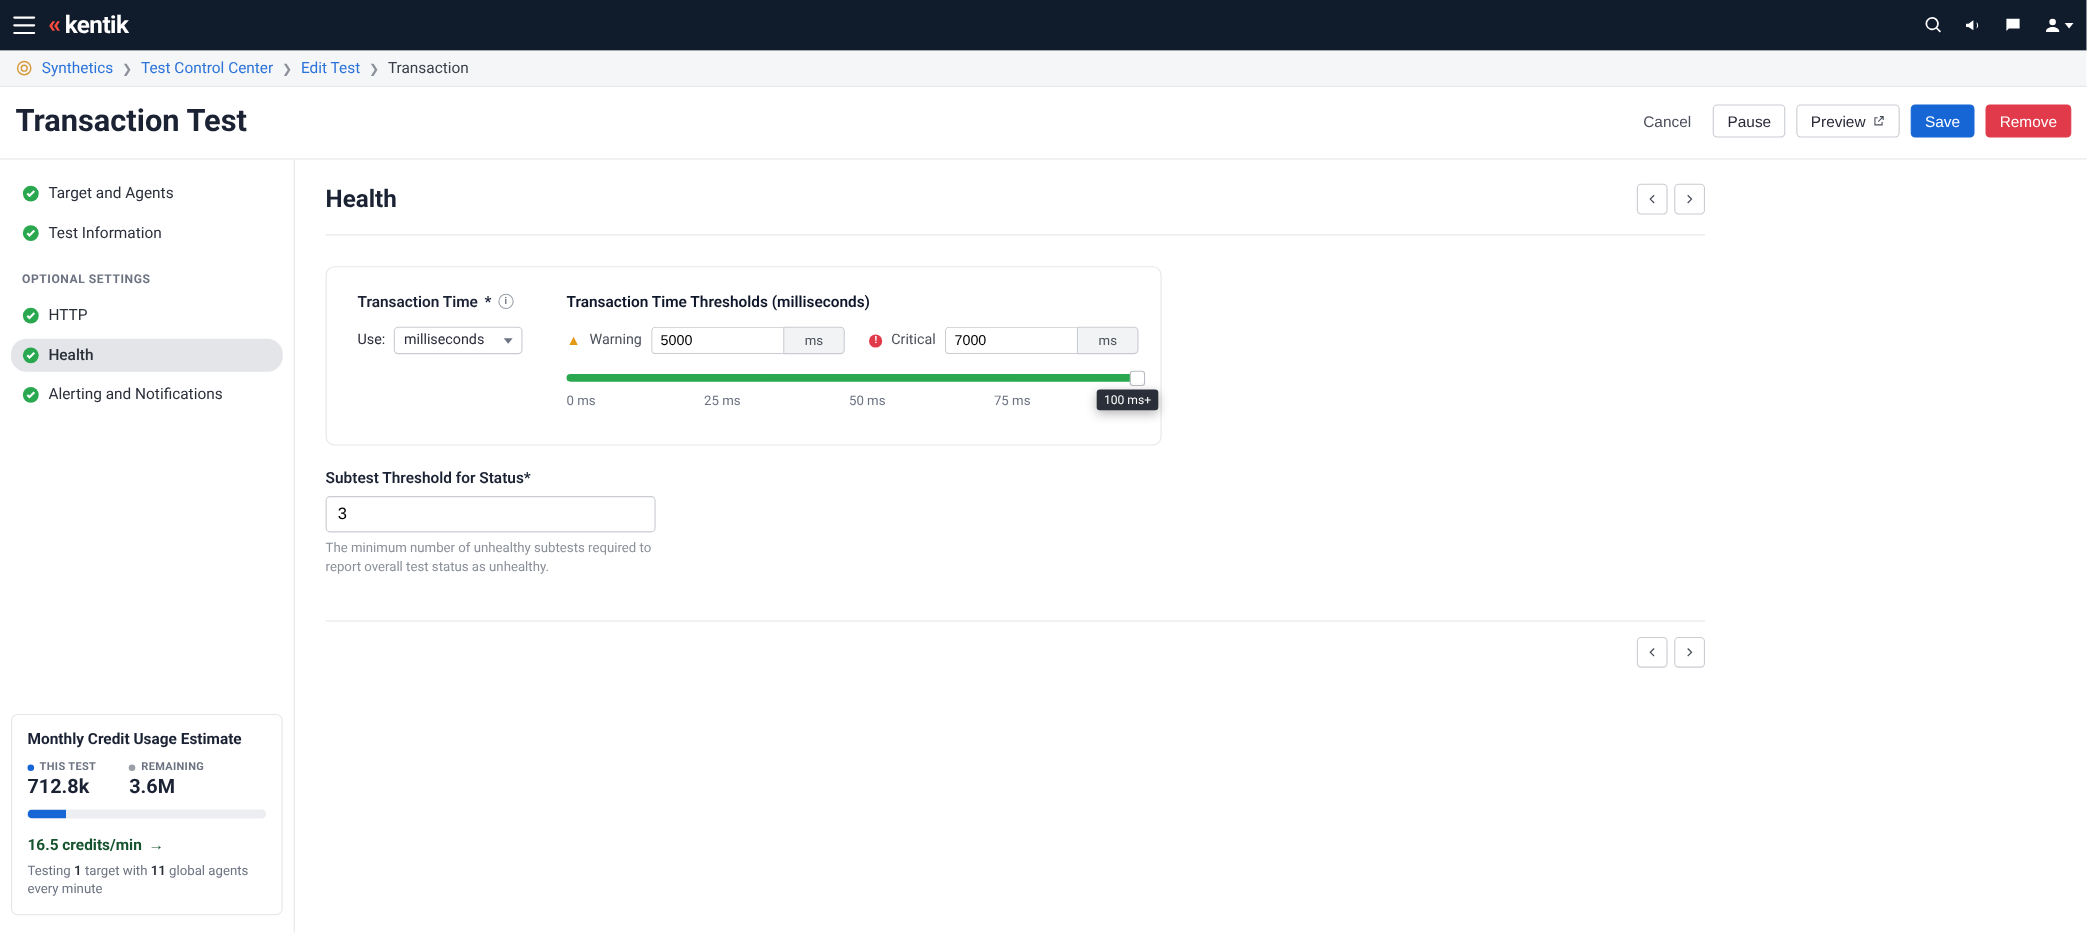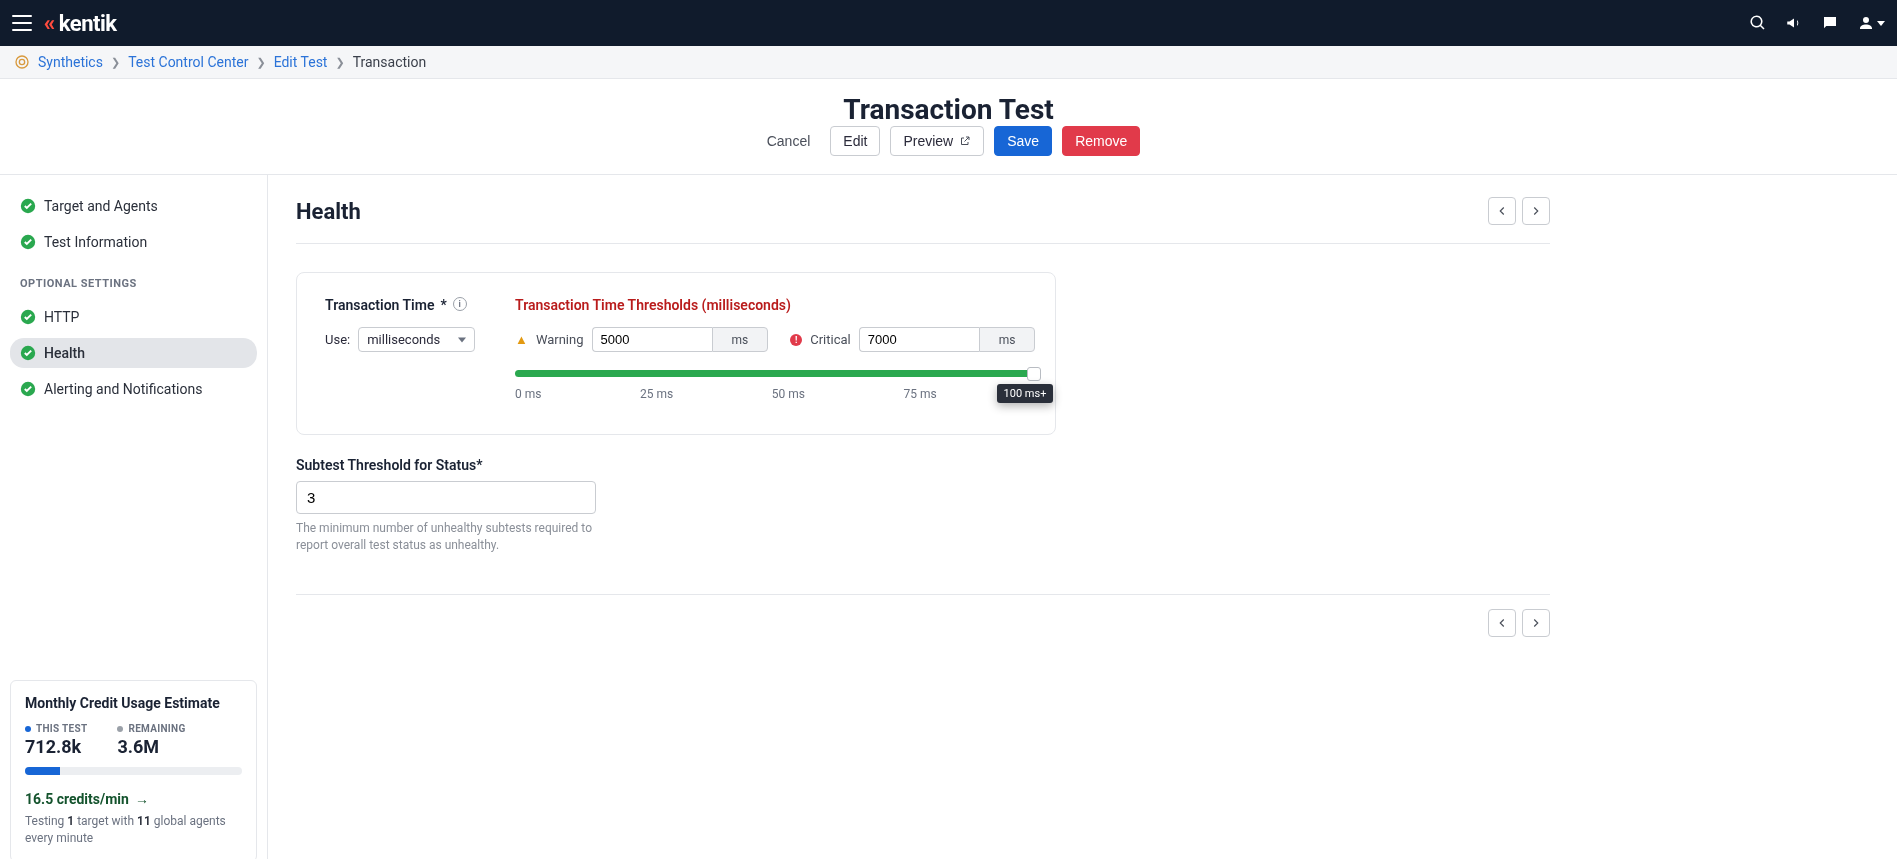--- a/index.html
+++ b/index.html
@@ -44,21 +44,20 @@
   .breadcrumb-bar .sep { color:#8a8f98; font-size:11px; }
   .breadcrumb-bar .current { color:#3a3f4a;}
 
   
   .page-header {
     display:flex;
     align-items:center;
     justify-content:space-between;
     padding: 14px 14px 18px 14px;
     border-bottom:1px solid #e5e7eb;
-    flex-direction:column;
   }
   .page-title { font-size:28px; font-weight:700; color:#1a2233;}
   .header-actions { display:flex; align-items:center; gap:10px;}
   .btn { display:inline-flex; align-items:center; gap:6px; padding:6px 12px; border-radius:4px; border:1px solid #c9ccd1; background:#fff; cursor:pointer; font-size:14px; color:#2a2a3a;}
   .btn-link { border:none; background:none; color:#4a4f5a; padding:6px 10px;}
   .btn-primary { background:#1766d6; border-color:#1766d6; color:#fff;}
   .btn-danger { background:#e13a4a; border-color:#e13a4a; color:#fff;}
   .ext-icon { width:12px;height:12px;}
 
   
@@ -126,21 +125,21 @@
     max-width: 760px;
   }
   .panel-col-left { width:150px; flex-shrink:0;}
   .panel-col-right { flex:1;}
   .fld-label { font-size:14px; font-weight:600; color:#1a2233; display:flex; align-items:flex-start; gap:6px; margin-bottom:14px;}
   .req { color:#1a2233;}
   .info-icon { width:14px;height:14px; border:1px solid #9aa0a8; border-radius:50%; display:inline-flex;align-items:center;justify-content:center; font-size:9px; color:#6b7280;}
   .use-row { display:flex; align-items:center; gap:8px; font-size:13px;}
   .select { border:1px solid #c9ccd1; border-radius:4px; padding:4px 34px 4px 8px; font-size:13px; background:#fff; position:relative; cursor:pointer; min-width:100px;}
   .select::after{ content:""; position:absolute; right:8px; top:50%; transform:translateY(-50%); width:0;height:0;border-left:4px solid transparent;border-right:4px solid transparent;border-top:5px solid #6b7280;}
-  .thresh-title { font-size:14px; font-weight:600; color:#b91c1c; margin-bottom:14px;}
+  .thresh-title { font-size:14px; font-weight:600; color:#0f172a; margin-bottom:14px;}
   .thresh-row { display:flex; align-items:center; gap:22px; margin-bottom:18px;}
   .thresh-item { display:flex; align-items:center; gap:8px;}
   .warn-icon{ color:#e39a12; font-size:13px;}
   .crit-icon{ width:12px;height:12px;border-radius:50%; background:#e13a4a; display:inline-flex;align-items:center;justify-content:center;color:#fff;font-size:9px;font-weight:700;}
   .thresh-label{ font-size:13px; color:#4a4f5a;}
   .input-group{ display:flex; align-items:stretch;}
   .input-group input{ border:1px solid #c9ccd1; border-right:none; border-radius:4px 0 0 4px; padding:4px 8px; font-size:13px; width:120px; outline:none;}
   .input-group .unit{ border:1px solid #c9ccd1; background:#f2f3f5; border-radius:0 4px 4px 0; padding:4px 19px; font-size:12px; color:#4a4f5a; display:flex;align-items:center;}
   .slider-wrap{ position:relative; height:34px;}
   .slider-track{ height:7px; background:#2aa84f; border-radius:4px; position:relative;}
@@ -201,21 +200,21 @@
   <span class="sep">❯</span>
   <a>Edit Test</a>
   <span class="sep">❯</span>
   <span class="current">Transaction</span>
 </div>
 
 <div class="page-header">
   <div class="page-title">Transaction Test</div>
   <div class="header-actions">
     <button class="btn btn-link">Cancel</button>
-    <button class="btn">Edit</button>
+    <button class="btn">Pause</button>
     <button class="btn">
       <span>Preview</span>
       <svg class="ext-icon" viewBox="0 0 24 24" fill="none" stroke="#4a4f5a" stroke-width="2">
           <path d="M14 4h6v6M20 4l-9 9M18 14v5H5V6h5"></path>
         </svg>
     </button>
     <button class="btn btn-primary">Save</button>
     <button class="btn btn-danger">Remove</button>
   </div>
 </div>

